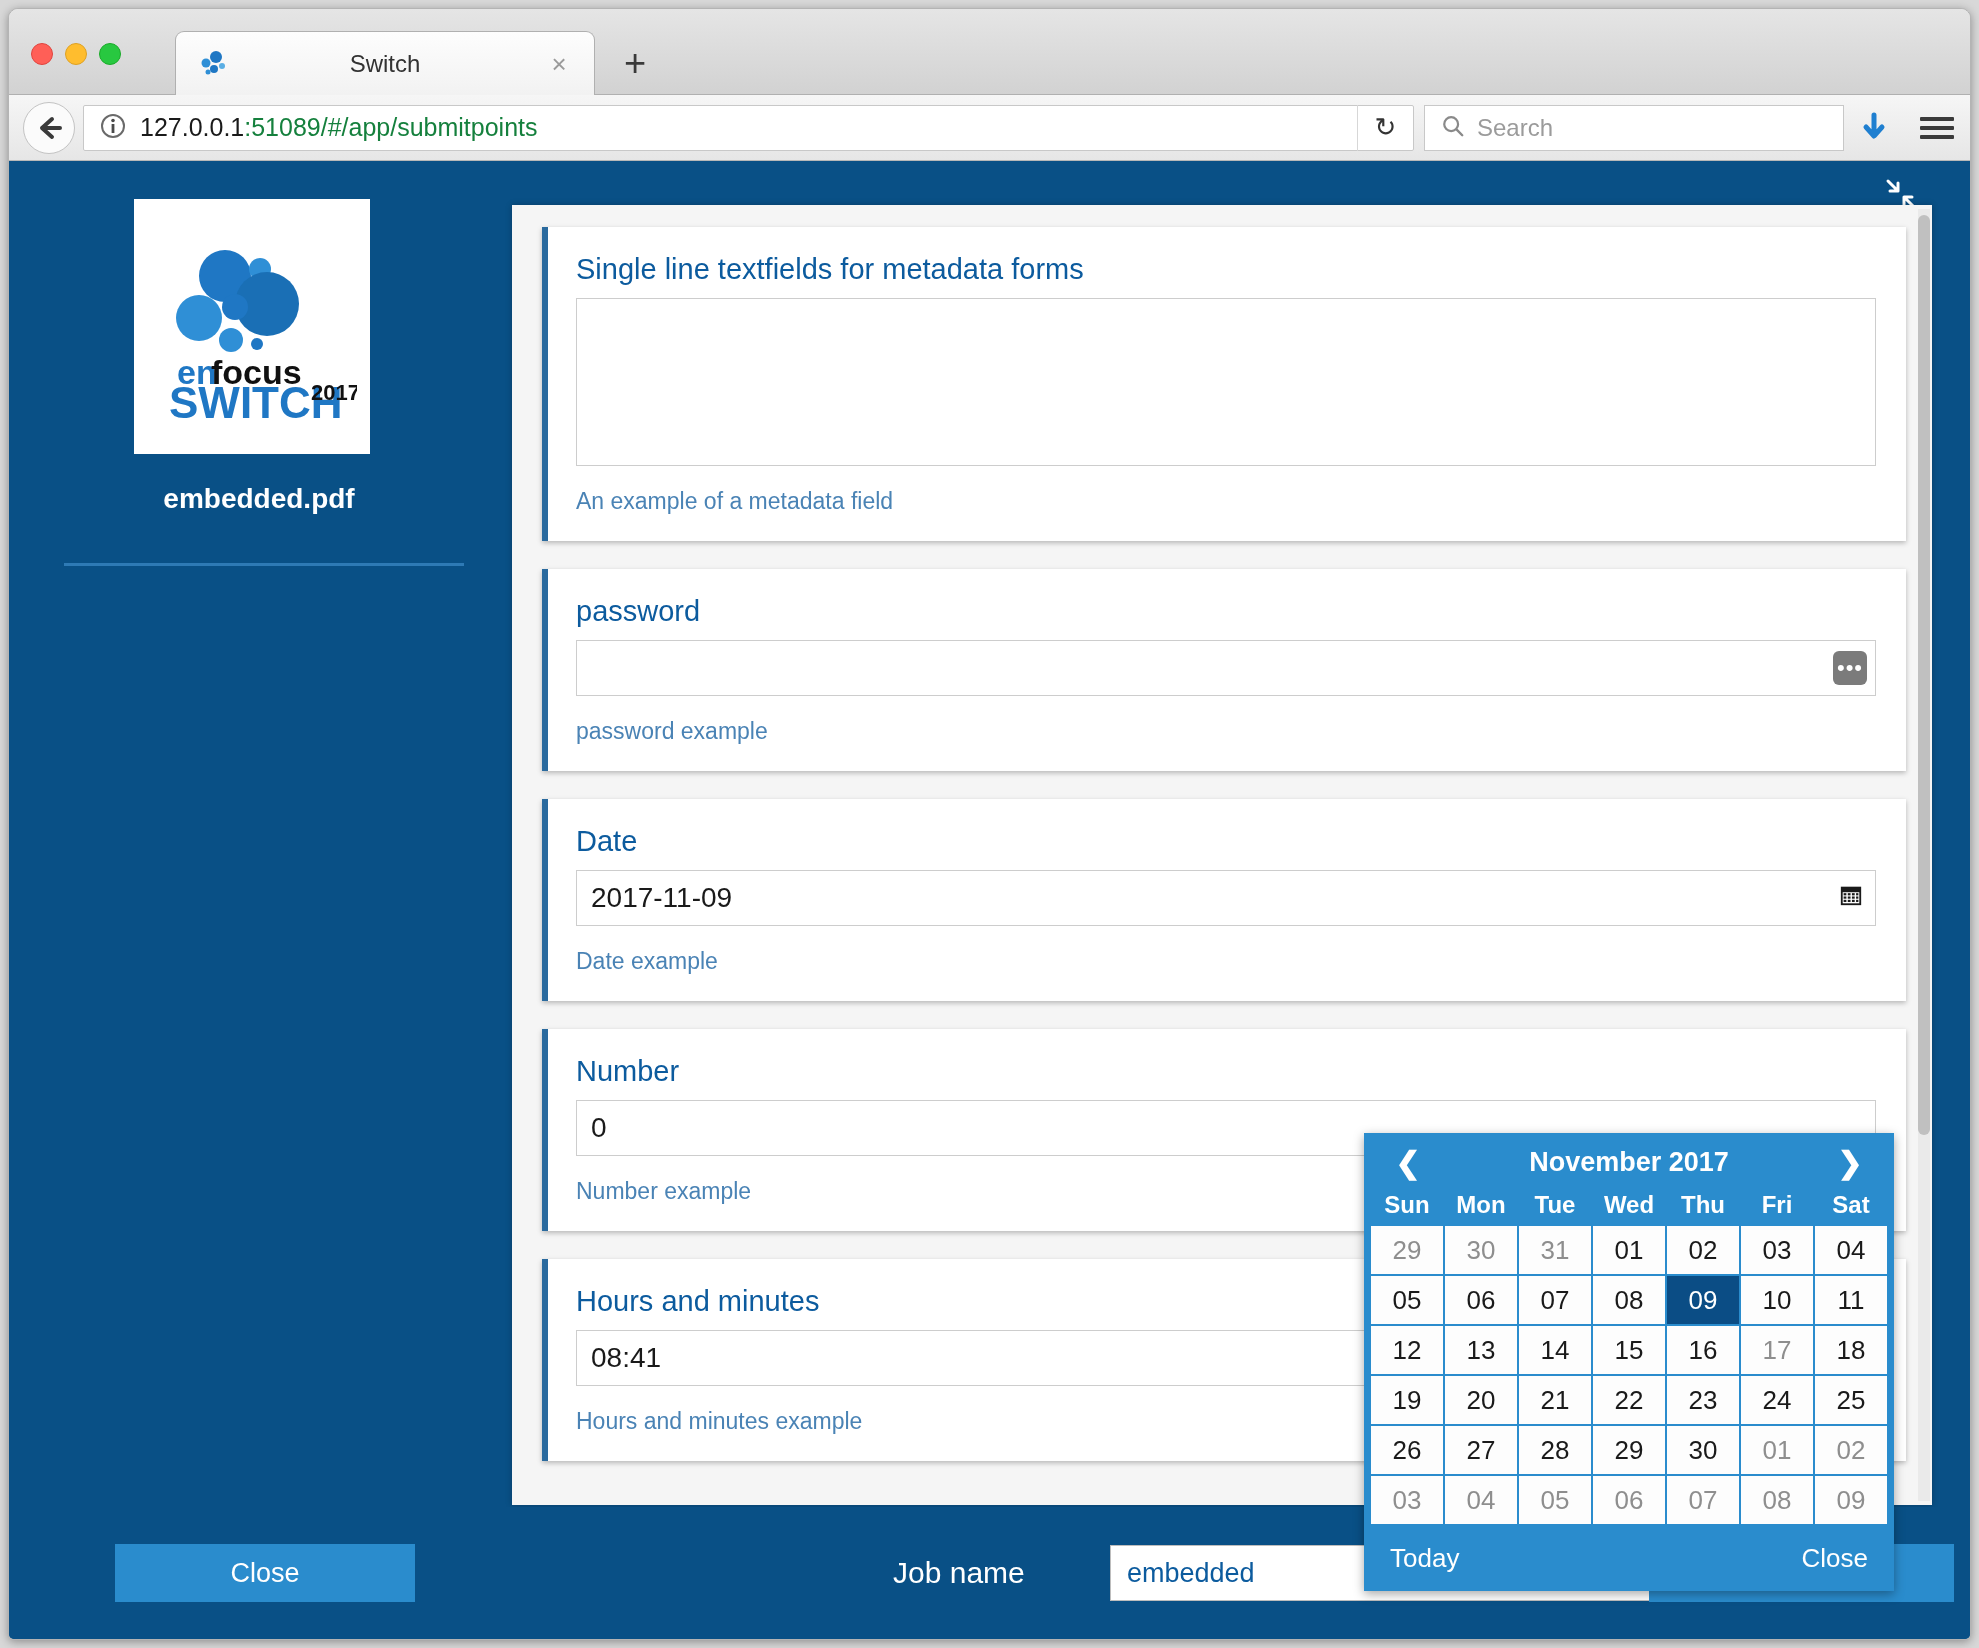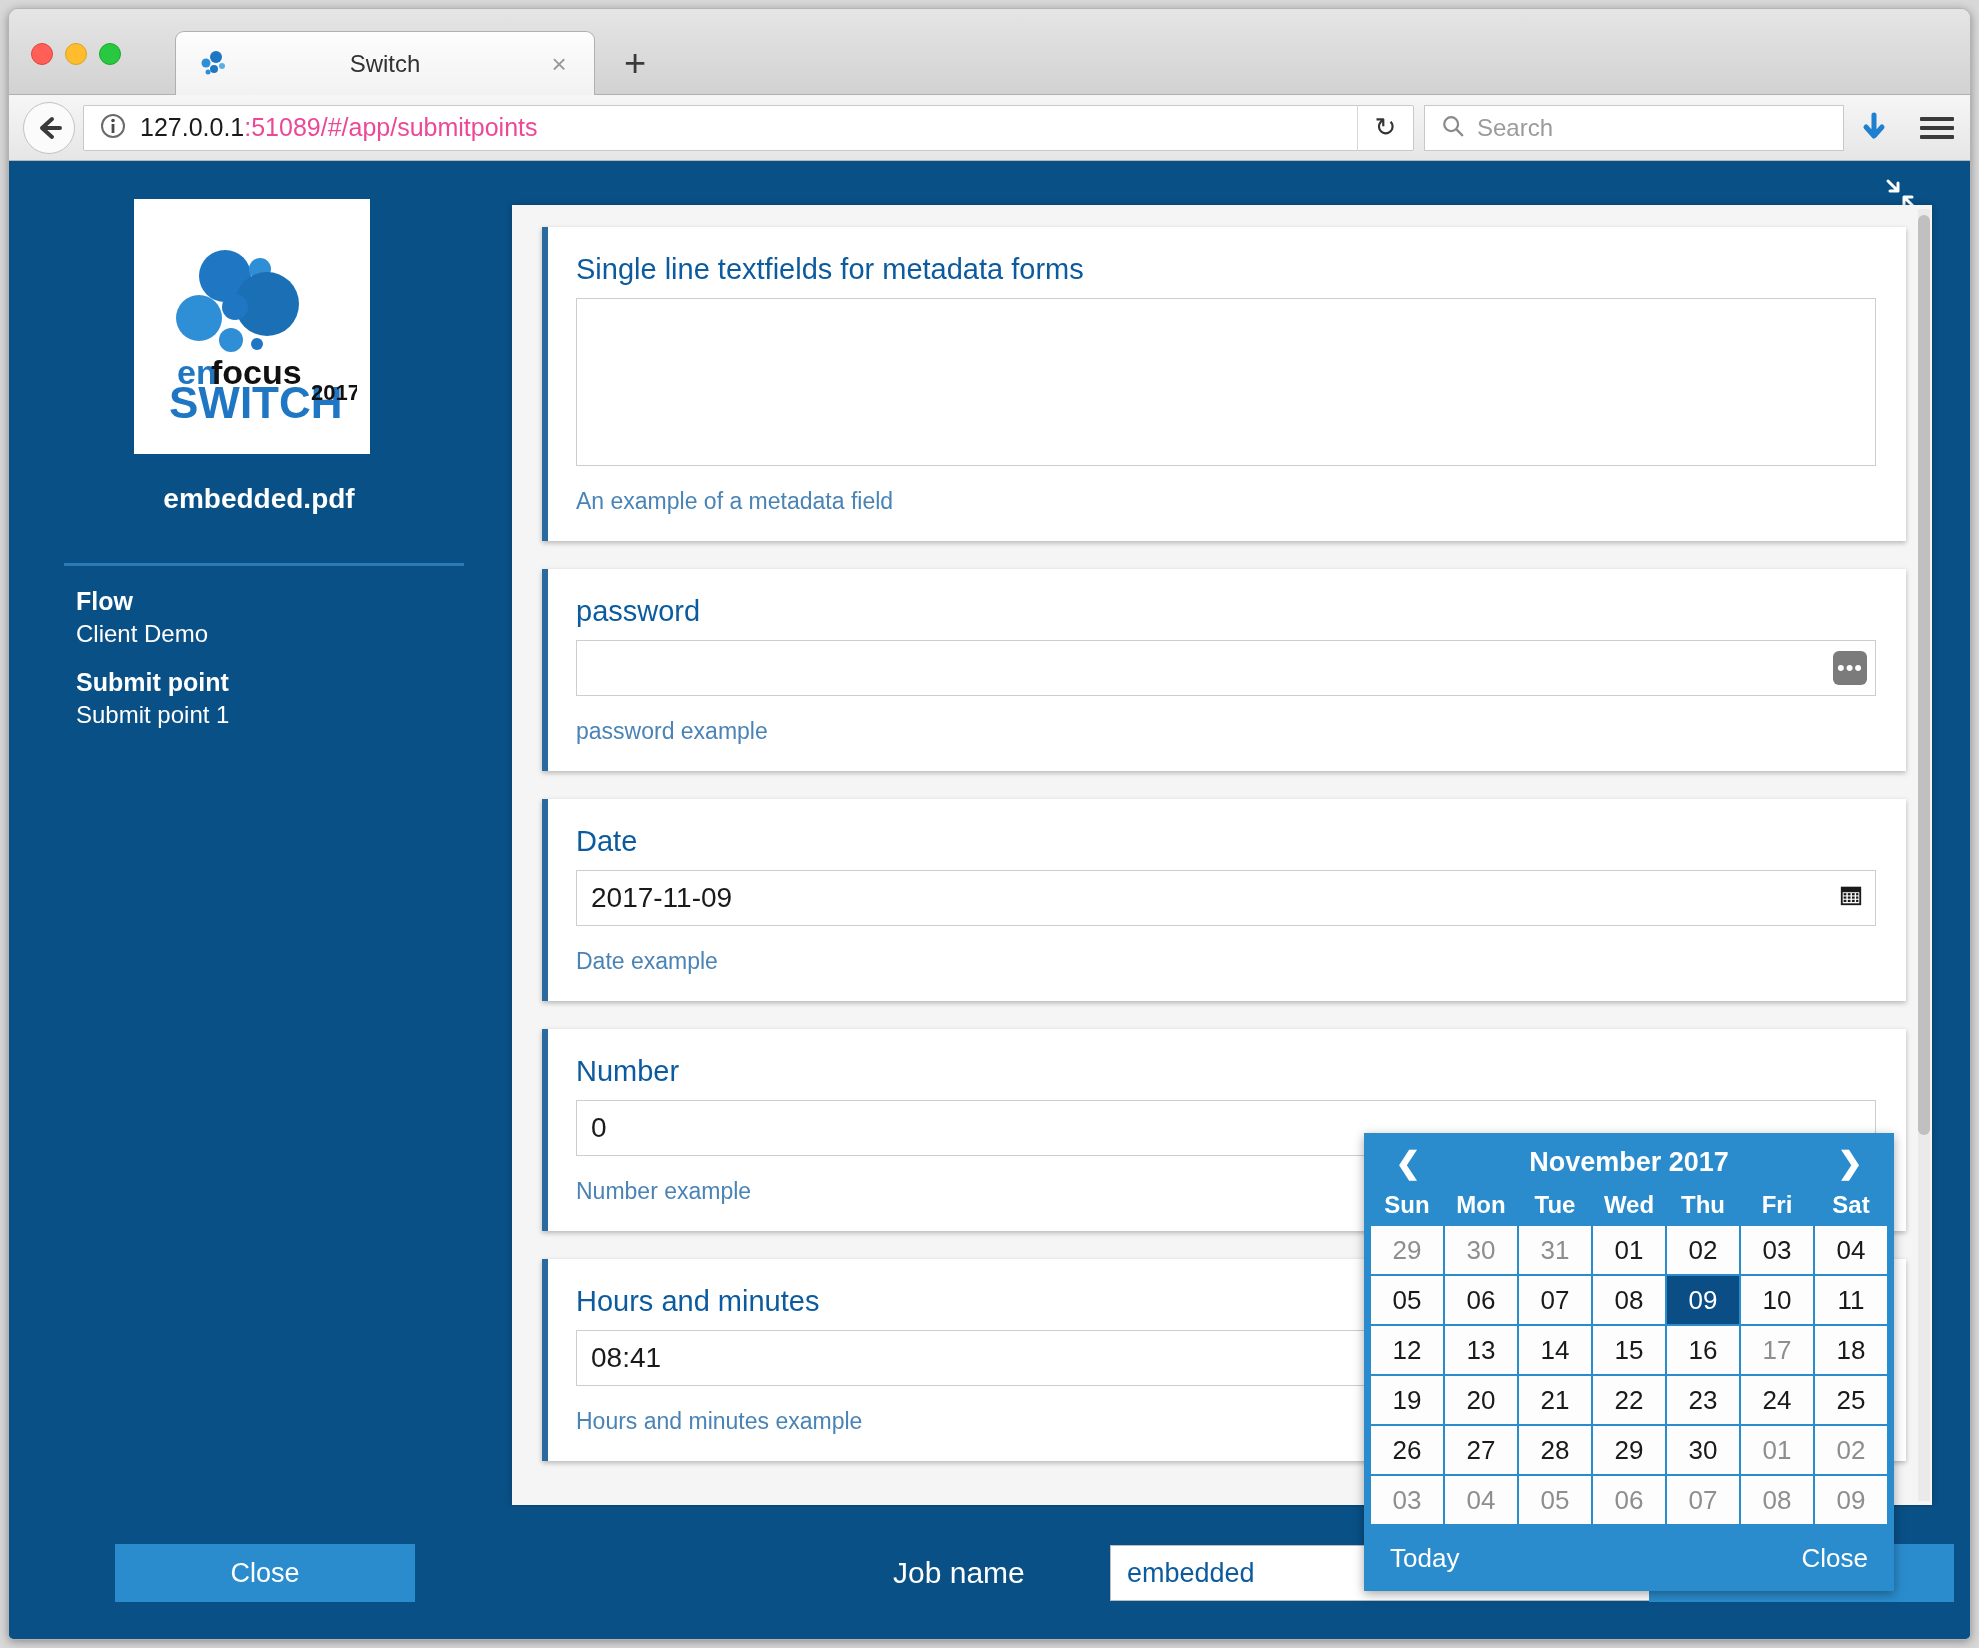--- a/index.html
+++ b/index.html
@@ -81,21 +81,21 @@
   }
   .urlbox {
     flex: 1; height: 46px; margin: 0 0 0 8px;
     background: #fff;
     border: 1px solid #c8c8c8;
     display: flex; align-items: center;
     border-radius: 2px;
   }
   .info-icon { margin: 0 14px 0 16px; flex: 0 0 auto; }
   .url-text { font-size: 25px; color: #1a1a1a; white-space: nowrap; }
-  .url-text .dim { color: #ec4899; }
+  .url-text .dim { color: #15803d; }
   .reloadbtn {
     width: 56px; height: 46px; flex: 0 0 auto;
     border-left: 1px solid #d7d7d7;
     display: flex; align-items: center; justify-content: center;
     font-size: 26px; color: #333;
   }
   .searchbox {
     width: 420px; height: 46px; margin-left: 10px;
     background: #fff; border: 1px solid #c8c8c8;
     display: flex; align-items: center; flex: 0 0 auto;
@@ -378,26 +378,20 @@
           <text x="30" y="152" font-family="Liberation Sans, sans-serif" font-size="34" font-weight="bold" fill="#1f77c4">en</text>
           <text x="64" y="152" font-family="Liberation Sans, sans-serif" font-size="34" font-weight="bold" fill="#111111">focus</text>
           <text x="22" y="186" font-family="Liberation Sans, sans-serif" font-size="44" font-weight="bold" fill="#1f77c4">SWITCH</text>
           <text x="164" y="168" font-family="Liberation Sans, sans-serif" font-size="22" font-weight="bold" fill="#111111">2017</text>
         </svg>
       </div>
 
       <div class="filename">embedded.pdf</div>
       <div class="divider"></div>
 
-      <div class="meta">
-        <div class="meta-label">Flow</div>
-        <div class="meta-value">Client Demo</div>
-        <div class="meta-label">Submit point</div>
-        <div class="meta-value">Submit point 1</div>
-      </div>
     </div>
 
     <div class="panel">
       <div class="panel-inner">
 
         <div class="field-card">
           <div class="field-label">Single line textfields for metadata forms</div>
           <div class="textarea-box"></div>
           <div class="field-hint">An example of a metadata field</div>
         </div>

